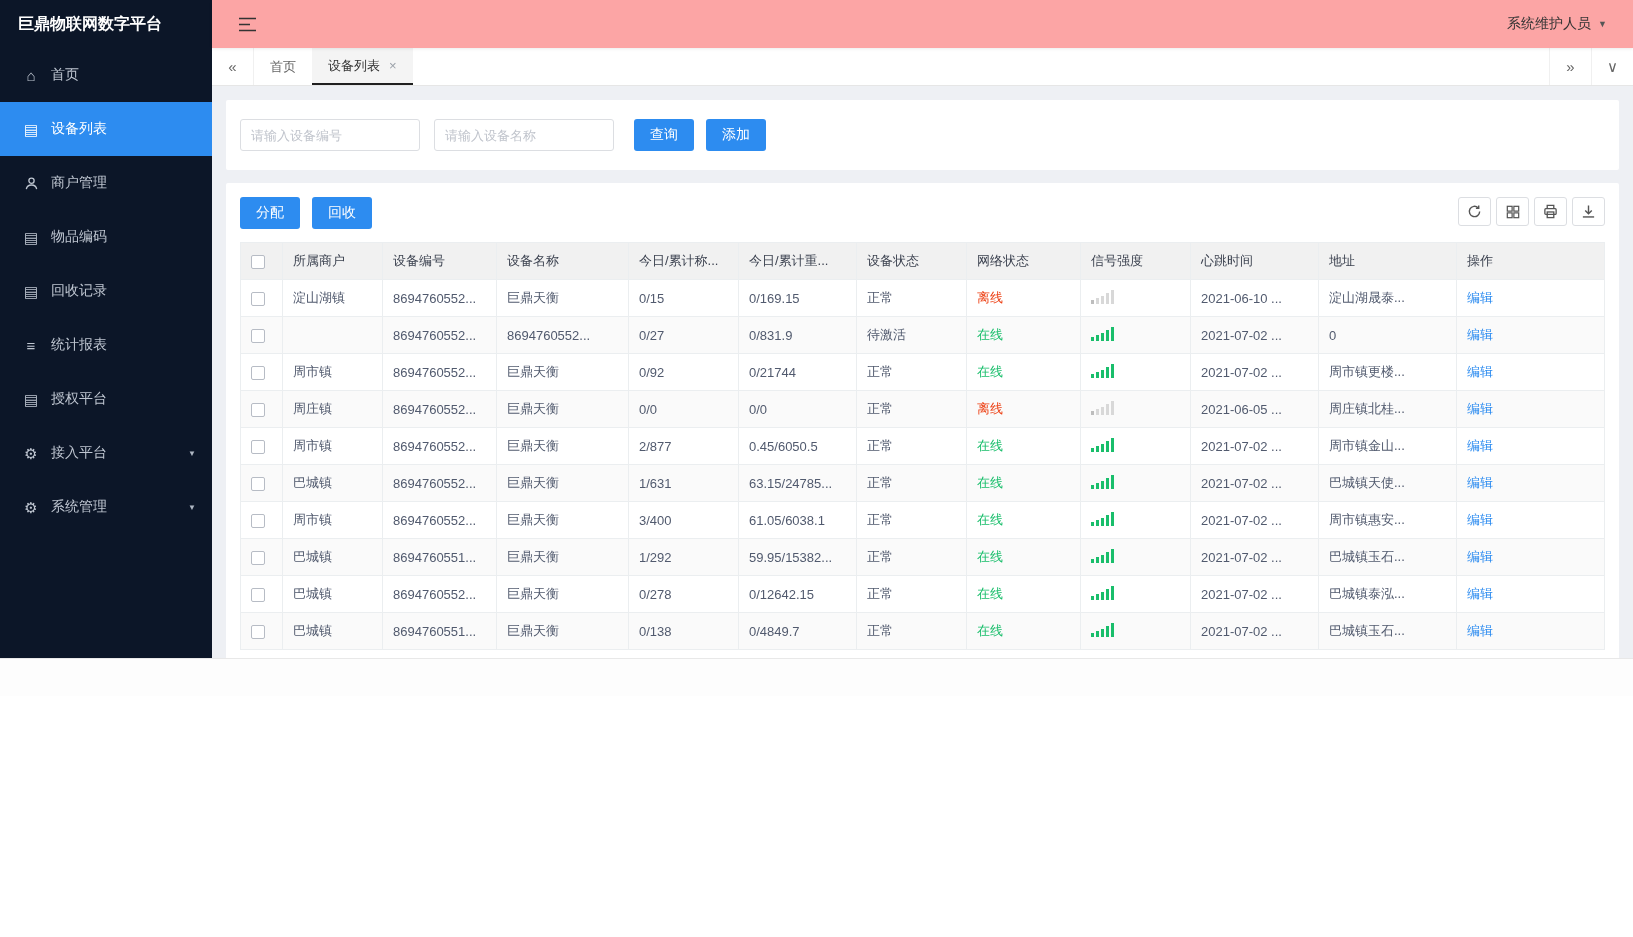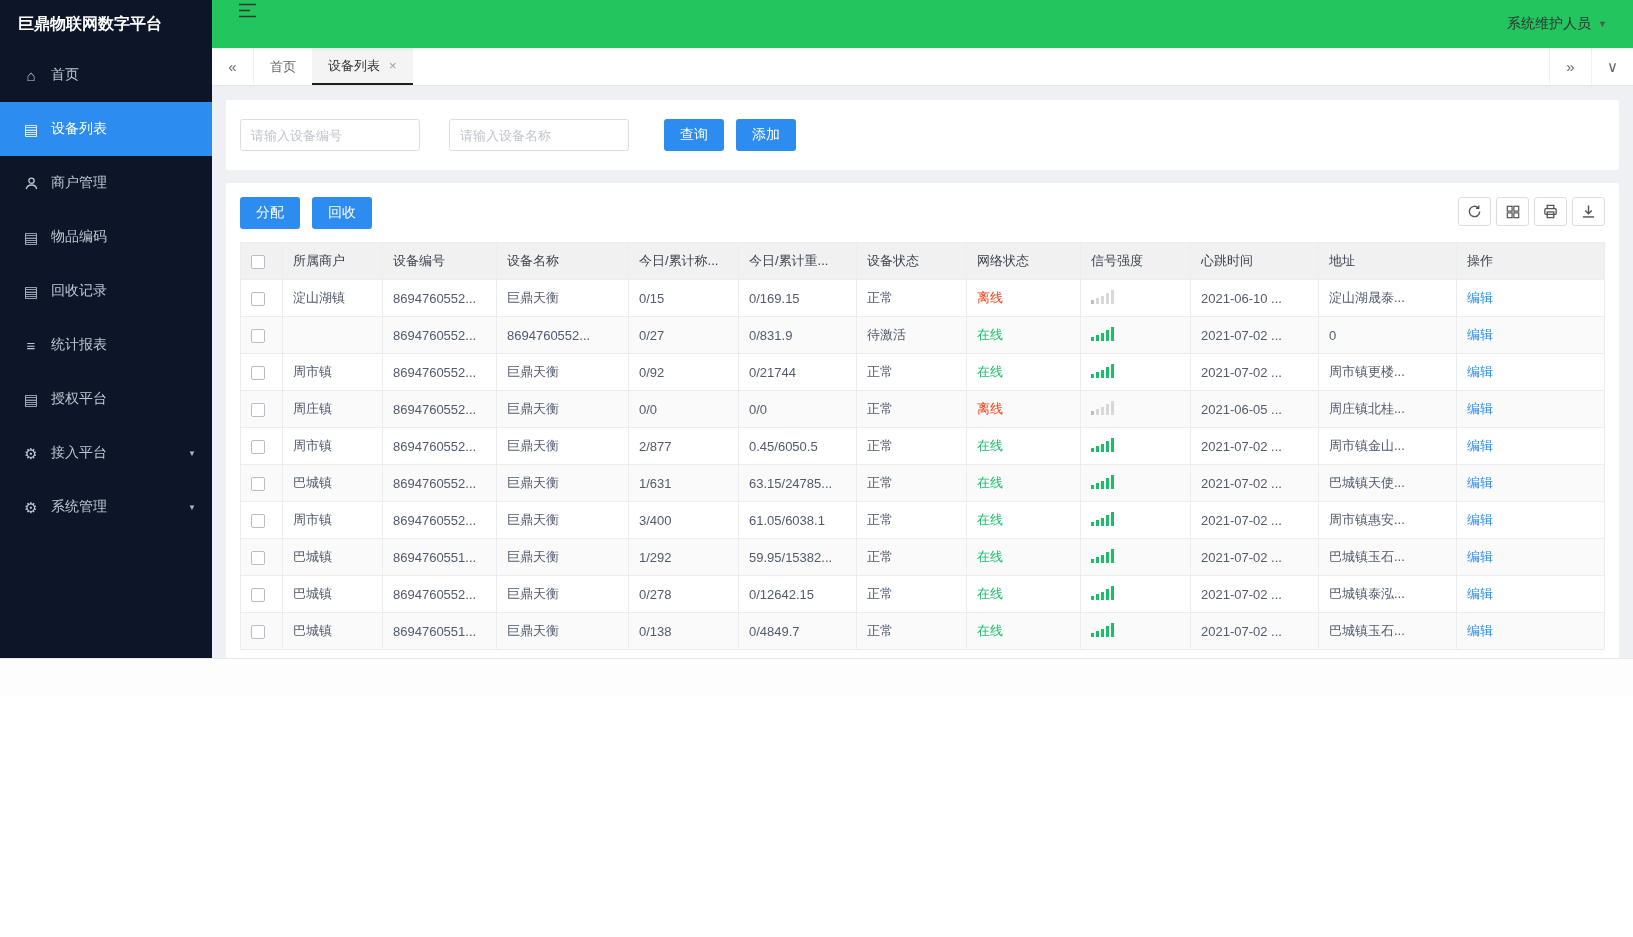--- a/index.html
+++ b/index.html
@@ -12,39 +12,39 @@
   .sidebar{width:212px;flex-shrink:0;background:var(--sidebar-bg,#0c1628);color:#bfc6d1;display:flex;flex-direction:column}
   .logo{height:48px;display:flex;align-items:center;padding-left:18px;color:#fff;font-size:16px;font-weight:bold;white-space:nowrap}
   .nav{flex:1}
   .nav-item{height:54px;display:flex;align-items:center;padding-left:22px;gap:11px;font-size:14px;cursor:pointer;position:relative}
   .nav-item.active{background:var(--primary,#2d8cf0);color:#fff}
   .nav-icon{width:18px;display:inline-flex;justify-content:center;font-size:15px;line-height:1}
   .nav-arrow{position:absolute;right:16px;font-size:8px;color:#aeb6c2}
 
   
   .main{flex:1;display:flex;flex-direction:column;min-width:0}
-  .topbar{height:48px;background:#22c55e;display:flex;justify-content:space-between;padding:0 26px 0 24px;box-shadow:0 1px 3px rgba(0,0,0,.08);position:relative;z-index:3}
+  .topbar{height:48px;background:#fca5a5;display:flex;align-items:center;justify-content:space-between;padding:0 26px 0 24px;box-shadow:0 1px 3px rgba(0,0,0,.08);position:relative;z-index:3}
   .burger{width:22px;height:20px;display:flex;align-items:center;justify-content:center;cursor:pointer;color:#333}
   .user-menu{display:flex;align-items:center;gap:7px;color:#333;font-size:14px;cursor:pointer}
   .user-menu .caret{font-size:9px;color:#555}
 
   .tabbar{height:38px;background:#fff;border-bottom:1px solid #e6e6e6;display:flex;align-items:stretch;position:relative;z-index:2}
   .tab-ctrl{width:42px;display:flex;align-items:center;justify-content:center;color:#666;font-size:15px;cursor:pointer}
   .tab-ctrl.left{border-right:1px solid #f0f0f0}
   .tabs{display:flex;align-items:stretch}
   .tab{display:flex;align-items:center;gap:9px;padding:0 16px;font-size:13px;color:#666;cursor:pointer}
   .tab.active{background:#f4f4f4;color:#333;border-bottom:2px solid #1f1f1f}
   .tab .close{color:#9aa0a8;font-size:13px}
   .tabbar-right{margin-left:auto;display:flex;align-items:stretch}
   .tabbar-right .tab-ctrl{border-left:1px solid #f0f0f0}
 
   
   .content{flex:1;background:#eef0f4;padding:14px;display:flex;flex-direction:column;gap:13px;overflow:hidden}
   .card{background:#fff;border-radius:2px}
-  .search-card{padding:19px 14px;display:flex;align-items:center;gap:29px;flex-shrink:0}
+  .search-card{padding:19px 14px;display:flex;align-items:center;gap:14px;flex-shrink:0}
   .txt-input{height:32px;width:180px;border:1px solid #dcdee2;border-radius:3px;padding:0 10px;font-size:13px;color:#515a6e;outline:none}
   .txt-input::placeholder{color:#c0c4cc}
   .btn{height:32px;padding:0 16px;background:var(--primary,#2d8cf0);color:#fff;border:none;border-radius:3px;font-size:14px;cursor:pointer}
   .search-btns{display:flex;gap:12px;margin-left:6px}
 
   .table-card{padding:14px;display:flex;flex-direction:column}
   .table-actions{display:flex;align-items:flex-start;margin-bottom:13px}
   .table-actions .btn{margin-right:12px}
   .tool-icons{margin-left:auto;display:flex;gap:5px}
   .icon-btn{width:33px;height:29px;border:1px solid #dcdee2;background:#fff;border-radius:3px;display:flex;align-items:center;justify-content:center;color:#555;cursor:pointer}

